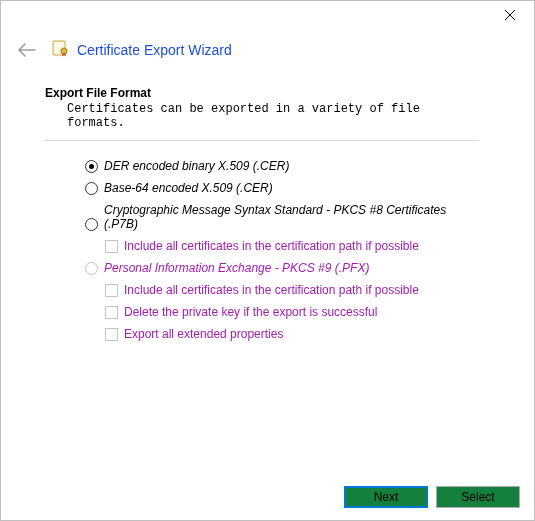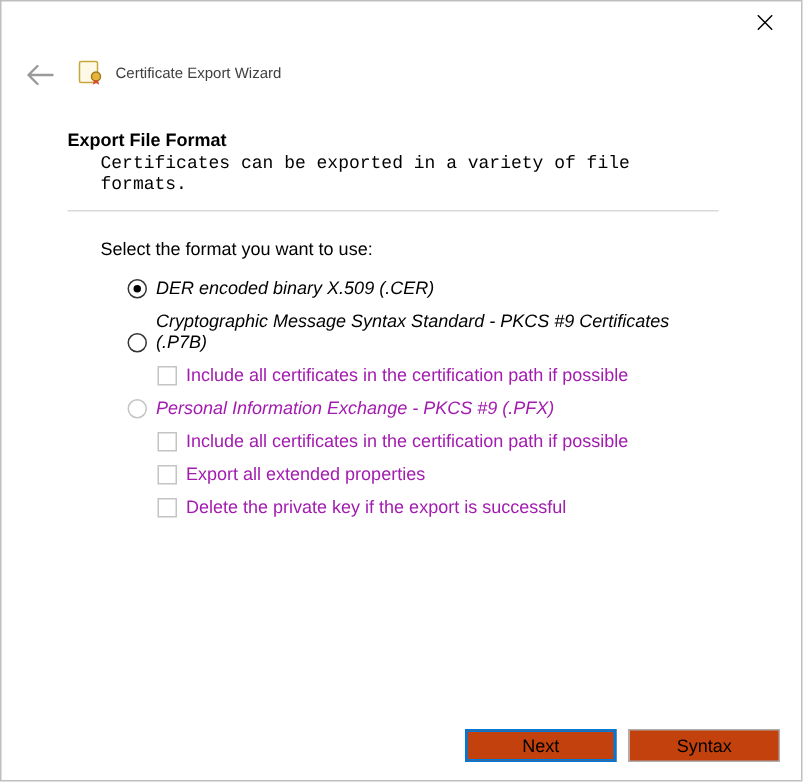--- a/index.html
+++ b/index.html
@@ -3,39 +3,39 @@
 <meta charset="utf-8">
 <style>
   html,body{margin:0;padding:0;font-family:"Segoe UI",Tahoma,sans-serif;font-size:12px;color:#000;background:#fff;}
   body{width:535px;height:521px;box-sizing:border-box;border:1px solid #bfbfbf;position:relative;}
   .top-bar{height:30px;position:relative;}
   .close-btn{position:absolute;top:2px;right:6px;width:36px;height:22px;text-align:center;line-height:22px;color:#000;cursor:default;}
   .close-btn svg{width:10px;height:10px;vertical-align:middle;}
   .header{display:flex;align-items:center;padding:8px 16px 10px 16px;}
   .back-arrow{width:20px;height:20px;display:flex;align-items:center;justify-content:center;color:#9a9a9a;margin-right:14px;}
   .cert-icon{margin-right:8px;}
-  .wizard-title{color:#404040;font-size:10px;}
+  .wizard-title{color:#1d4ed8;font-size:14px;}
   .content{padding:16px 55px 0 44px;}
   .section-heading{font-weight:bold;color:#000;margin-bottom:2px;}
   .section-sub{margin-left:22px;margin-bottom:10px;font-family:Liberation Mono, monospace;}
   hr.sep{border:none;border-top:1px solid #d9d9d9;margin:8px 0 18px 0;}
   .prompt{margin-bottom:12px;margin-left:22px;}
   .options{margin-left:40px;}
   .radio-row{display:flex;align-items:flex-end;margin-bottom:8px;font-style:italic;}
   .radio{width:13px;height:13px;border:1px solid #333;border-radius:50%;box-sizing:border-box;margin-right:6px;position:relative;background:#fff;flex-shrink:0;}
   .radio.selected::after{content:"";position:absolute;width:5px;height:5px;background:#000;border-radius:50%;top:3px;left:3px;}
   .radio.disabled{border-color:#c4c4c4;}
   .label{line-height:14px;}
   .label.disabled{color:#a21caf;}
   .sub-opts{margin-left:20px;margin-bottom:6px;}
   .check-row{display:flex;align-items:center;margin-bottom:8px;}
   .checkbox{width:13px;height:13px;border:1px solid #333;box-sizing:border-box;margin-right:6px;background:#fff;flex-shrink:0;}
   .checkbox.disabled{border-color:#c4c4c4;}
   .footer{position:absolute;bottom:12px;right:14px;display:flex;gap:8px;}
-  .btn{width:101px;height:22px;border:1px solid #adadad;background:#c2410c;font-family:inherit;font-size:12px;line-height:18px;text-align:center;box-sizing:border-box;}
+  .btn{width:84px;height:22px;border:1px solid #adadad;background:#15803d;font-family:inherit;font-size:12px;line-height:18px;text-align:center;box-sizing:border-box;}
   .btn.default{border:1px solid #0078d7;outline:1px solid #0078d7;outline-offset:-2px;}
 </style>
 </head>
 <body>
 
 <div class="top-bar">
   <div class="close-btn" title="Close">
     <svg viewBox="0 0 10 10">
         <line x1="0" y1="0" x2="10" y2="10" stroke="#000" stroke-width="1"></line>
         <line x1="10" y1="0" x2="0" y2="10" stroke="#000" stroke-width="1"></line>
@@ -57,58 +57,61 @@
     </svg>
   </span>
   <span class="wizard-title">Certificate Export Wizard</span>
 </div>
 
 <div class="content">
   <div class="section-heading">Export File Format</div>
   <div class="section-sub">Certificates can be exported in a variety of file formats.</div>
   <hr class="sep">
 
-  <div class="prompt">Select the format you want to use:</div>
 
   <div class="options">
     <div class="radio-row">
       <span class="radio selected"></span>
       <span class="label">DER encoded binary X.509 (.CER)</span>
     </div>
 
+    <div class="radio-row">
+      <span class="radio"></span>
+      <span class="label">Base-64 encoded X.509 (.CER)</span>
+    </div>
 
     <div class="radio-row">
       <span class="radio"></span>
-      <span class="label">Cryptographic Message Syntax Standard - PKCS #9 Certificates (.P7B)</span>
+      <span class="label">Cryptographic Message Syntax Standard - PKCS #8 Certificates (.P7B)</span>
     </div>
     <div class="sub-opts">
       <div class="check-row">
         <span class="checkbox disabled"></span>
         <span class="label disabled">Include all certificates in the certification path if possible</span>
       </div>
     </div>
 
     <div class="radio-row">
       <span class="radio disabled"></span>
       <span class="label disabled">Personal Information Exchange - PKCS #9 (.PFX)</span>
     </div>
     <div class="sub-opts">
       <div class="check-row">
         <span class="checkbox disabled"></span>
         <span class="label disabled">Include all certificates in the certification path if possible</span>
       </div>
       <div class="check-row">
         <span class="checkbox disabled"></span>
-        <span class="label disabled">Export all extended properties</span>
+        <span class="label disabled">Delete the private key if the export is successful</span>
       </div>
       <div class="check-row">
         <span class="checkbox disabled"></span>
-        <span class="label disabled">Delete the private key if the export is successful</span>
+        <span class="label disabled">Export all extended properties</span>
       </div>
     </div>
 
   </div>
 </div>
 
 <div class="footer">
   <button class="btn default">Next</button>
-  <button class="btn">Syntax</button>
+  <button class="btn">Select</button>
 </div>
 
 </body></html>

